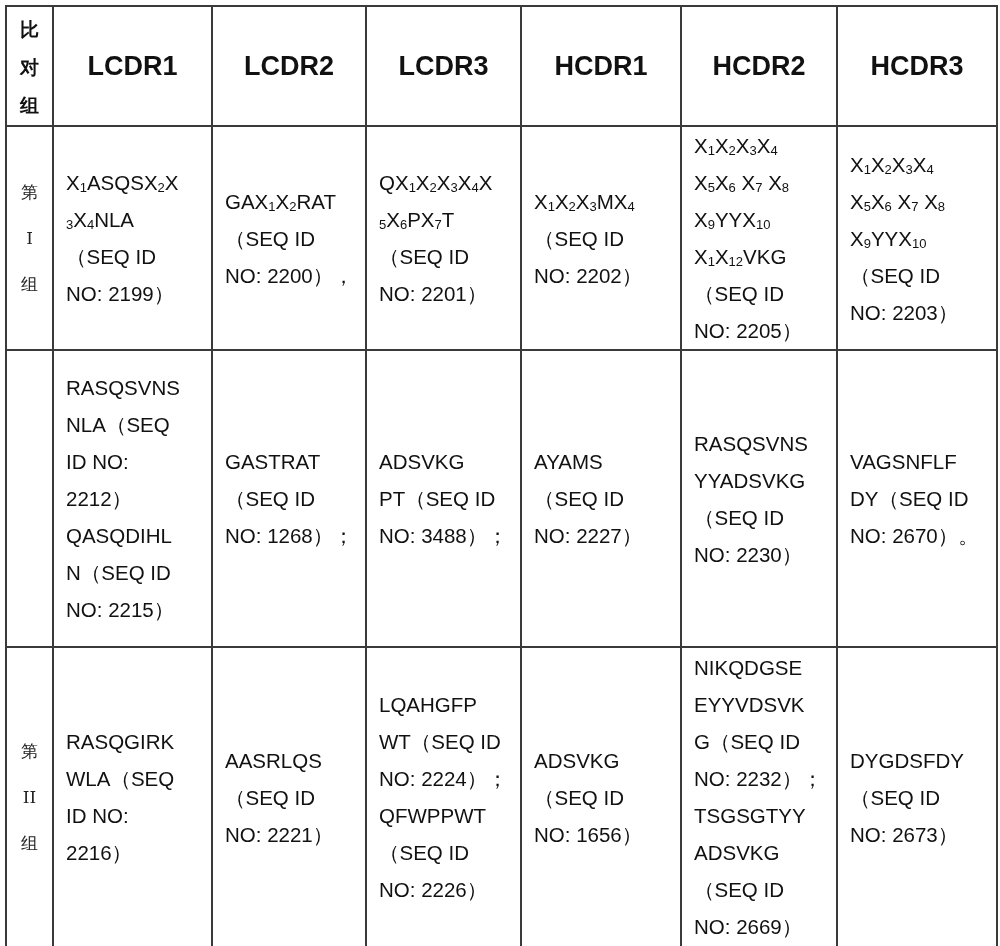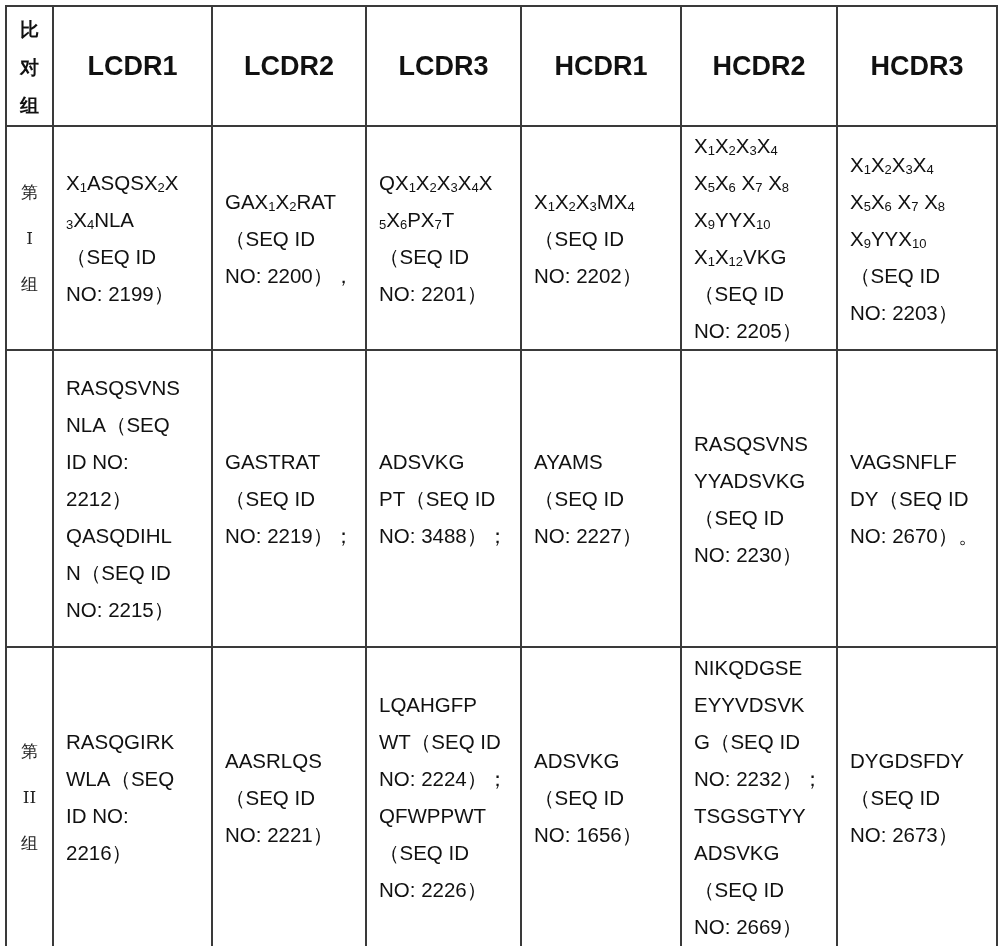--- a/index.html
+++ b/index.html
@@ -128,21 +128,21 @@
           <span class="ln">NLA（SEQ</span>
           <span class="ln">ID NO:</span>
           <span class="ln">2212）</span>
           <span class="ln">QASQDIHL</span>
           <span class="ln">N（SEQ ID</span>
           <span class="ln">NO: 2215）</span>
         </td>
         <td class="cell">
           <span class="ln">GASTRAT</span>
           <span class="ln">（SEQ ID</span>
-          <span class="ln">NO: 2219）；</span>
+          <span class="ln">NO: 1268）；</span>
         </td>
         <td class="cell">
           <span class="ln">ADSVKG</span>
           <span class="ln">PT（SEQ ID</span>
           <span class="ln">NO: 3488）；</span>
         </td>
         <td class="cell">
           <span class="ln">AYAMS</span>
           <span class="ln">（SEQ ID</span>
           <span class="ln">NO: 2227）</span>

